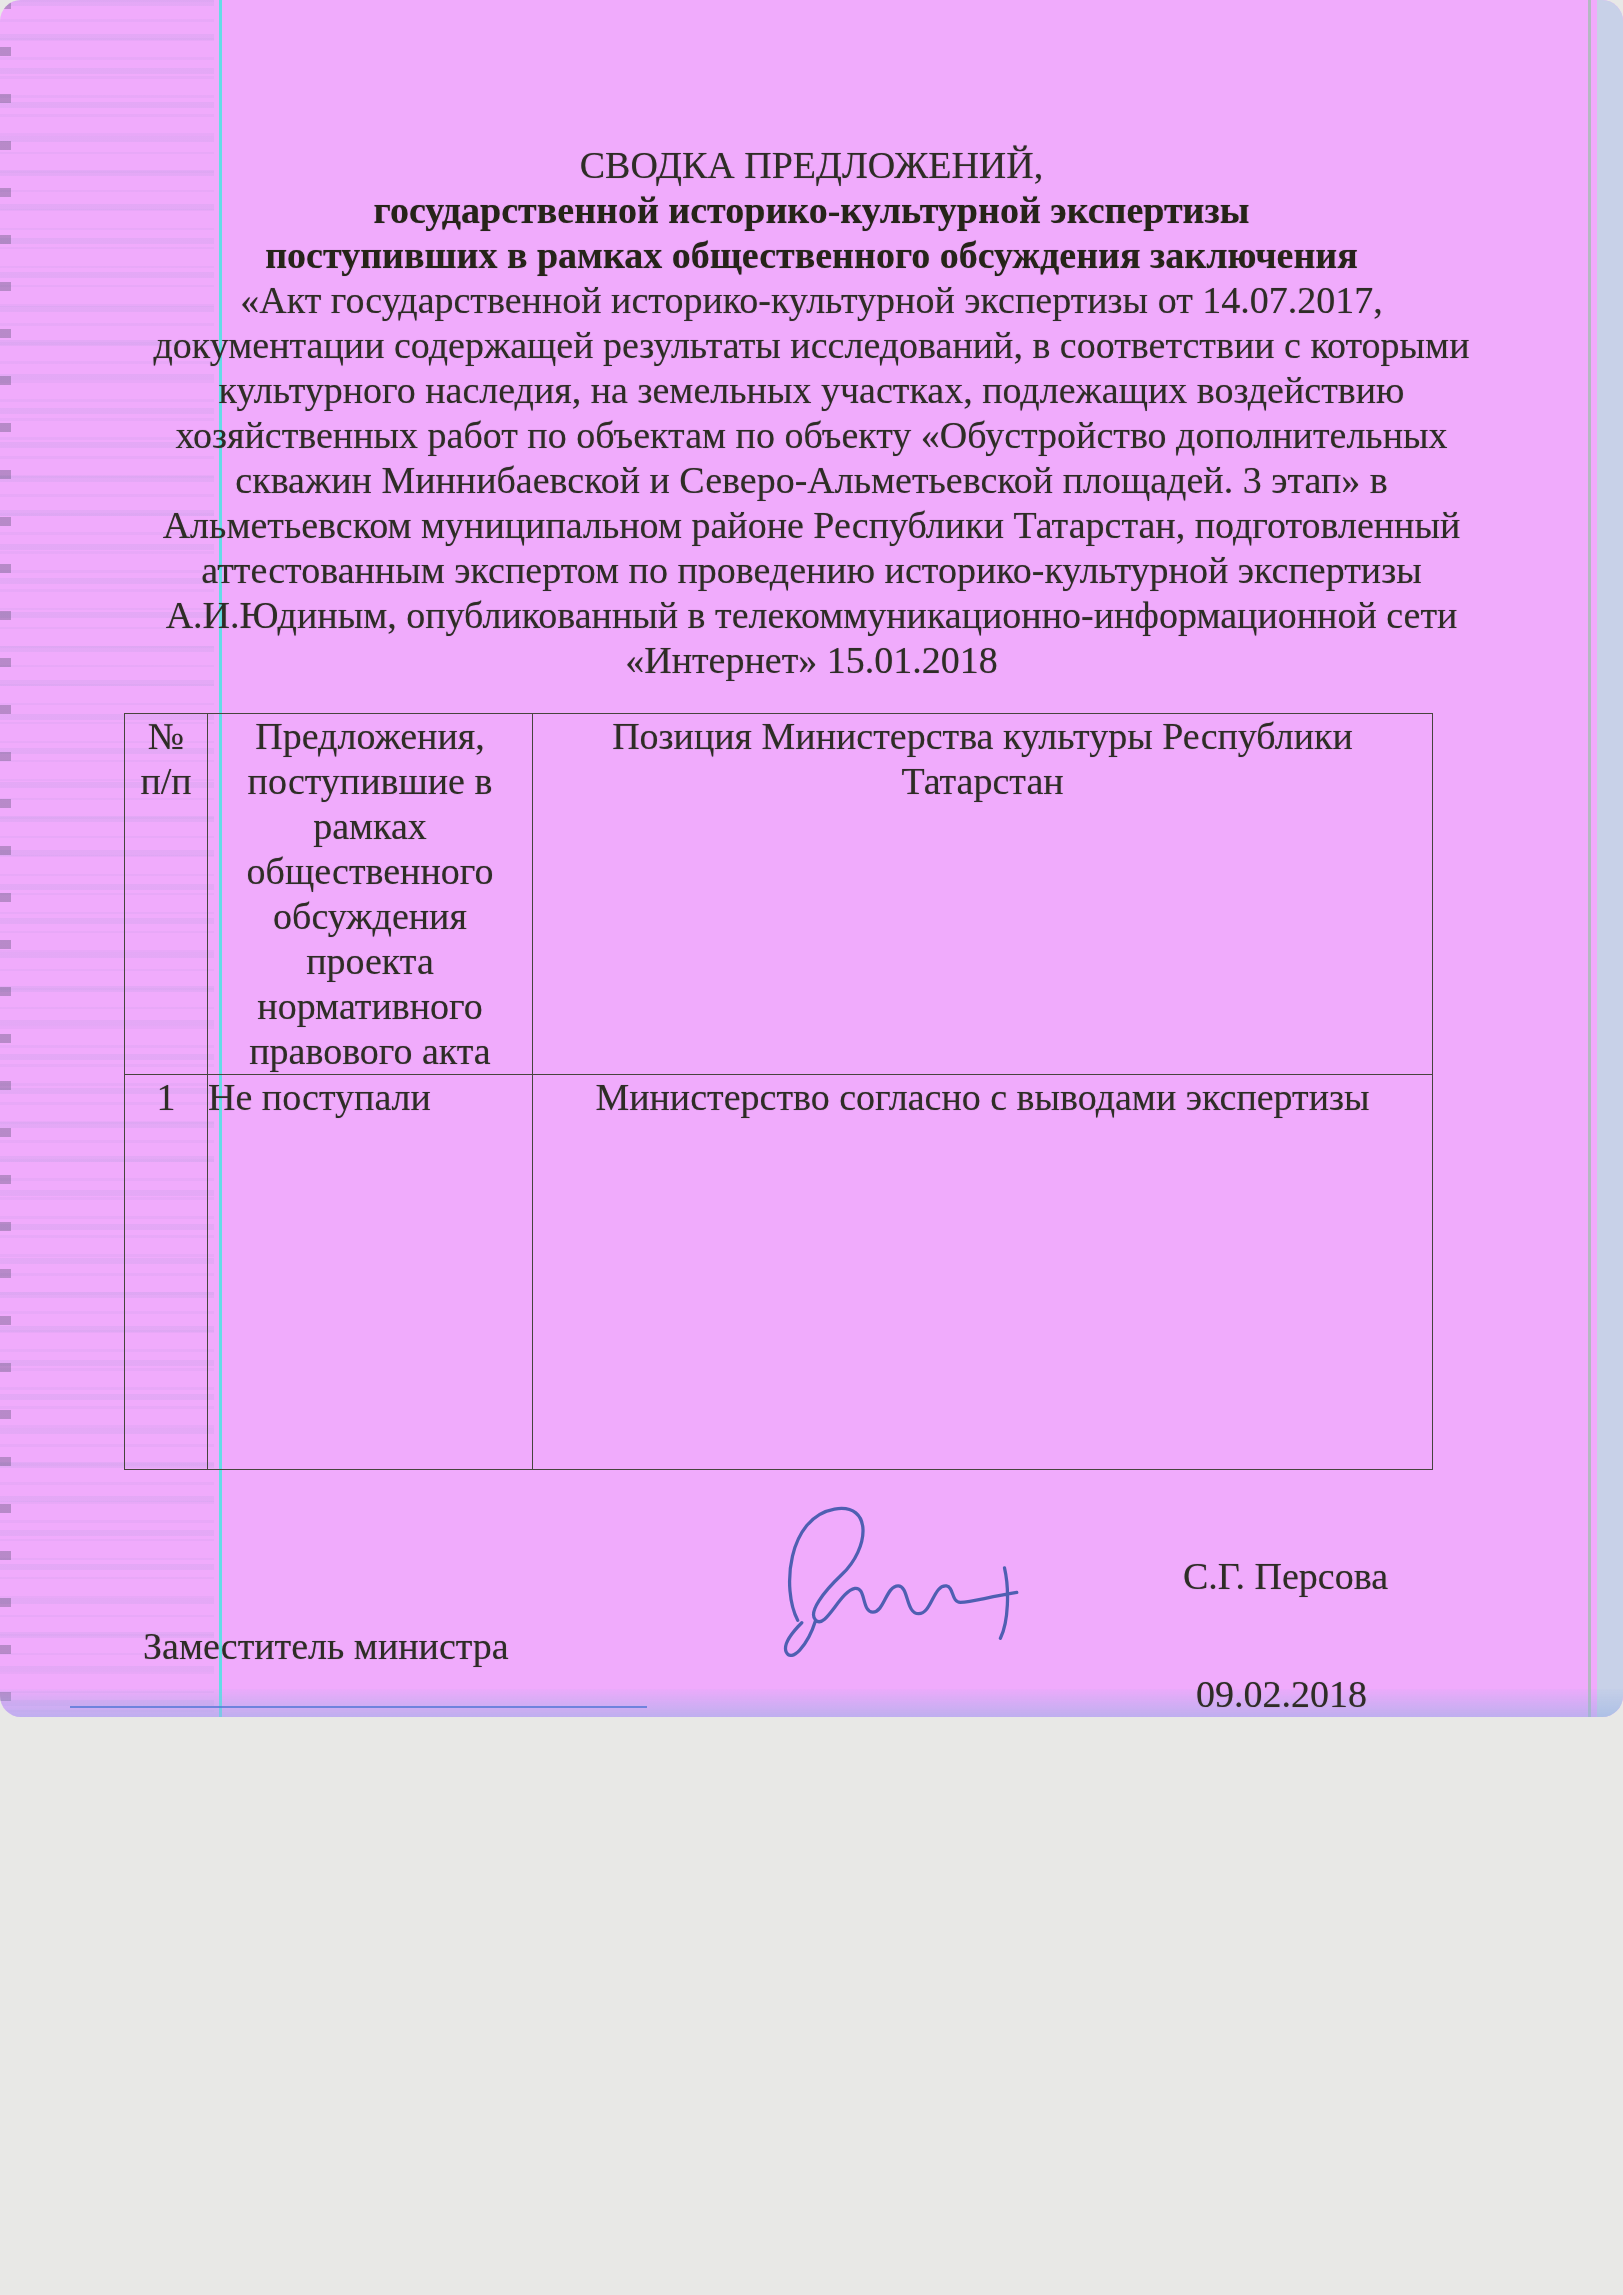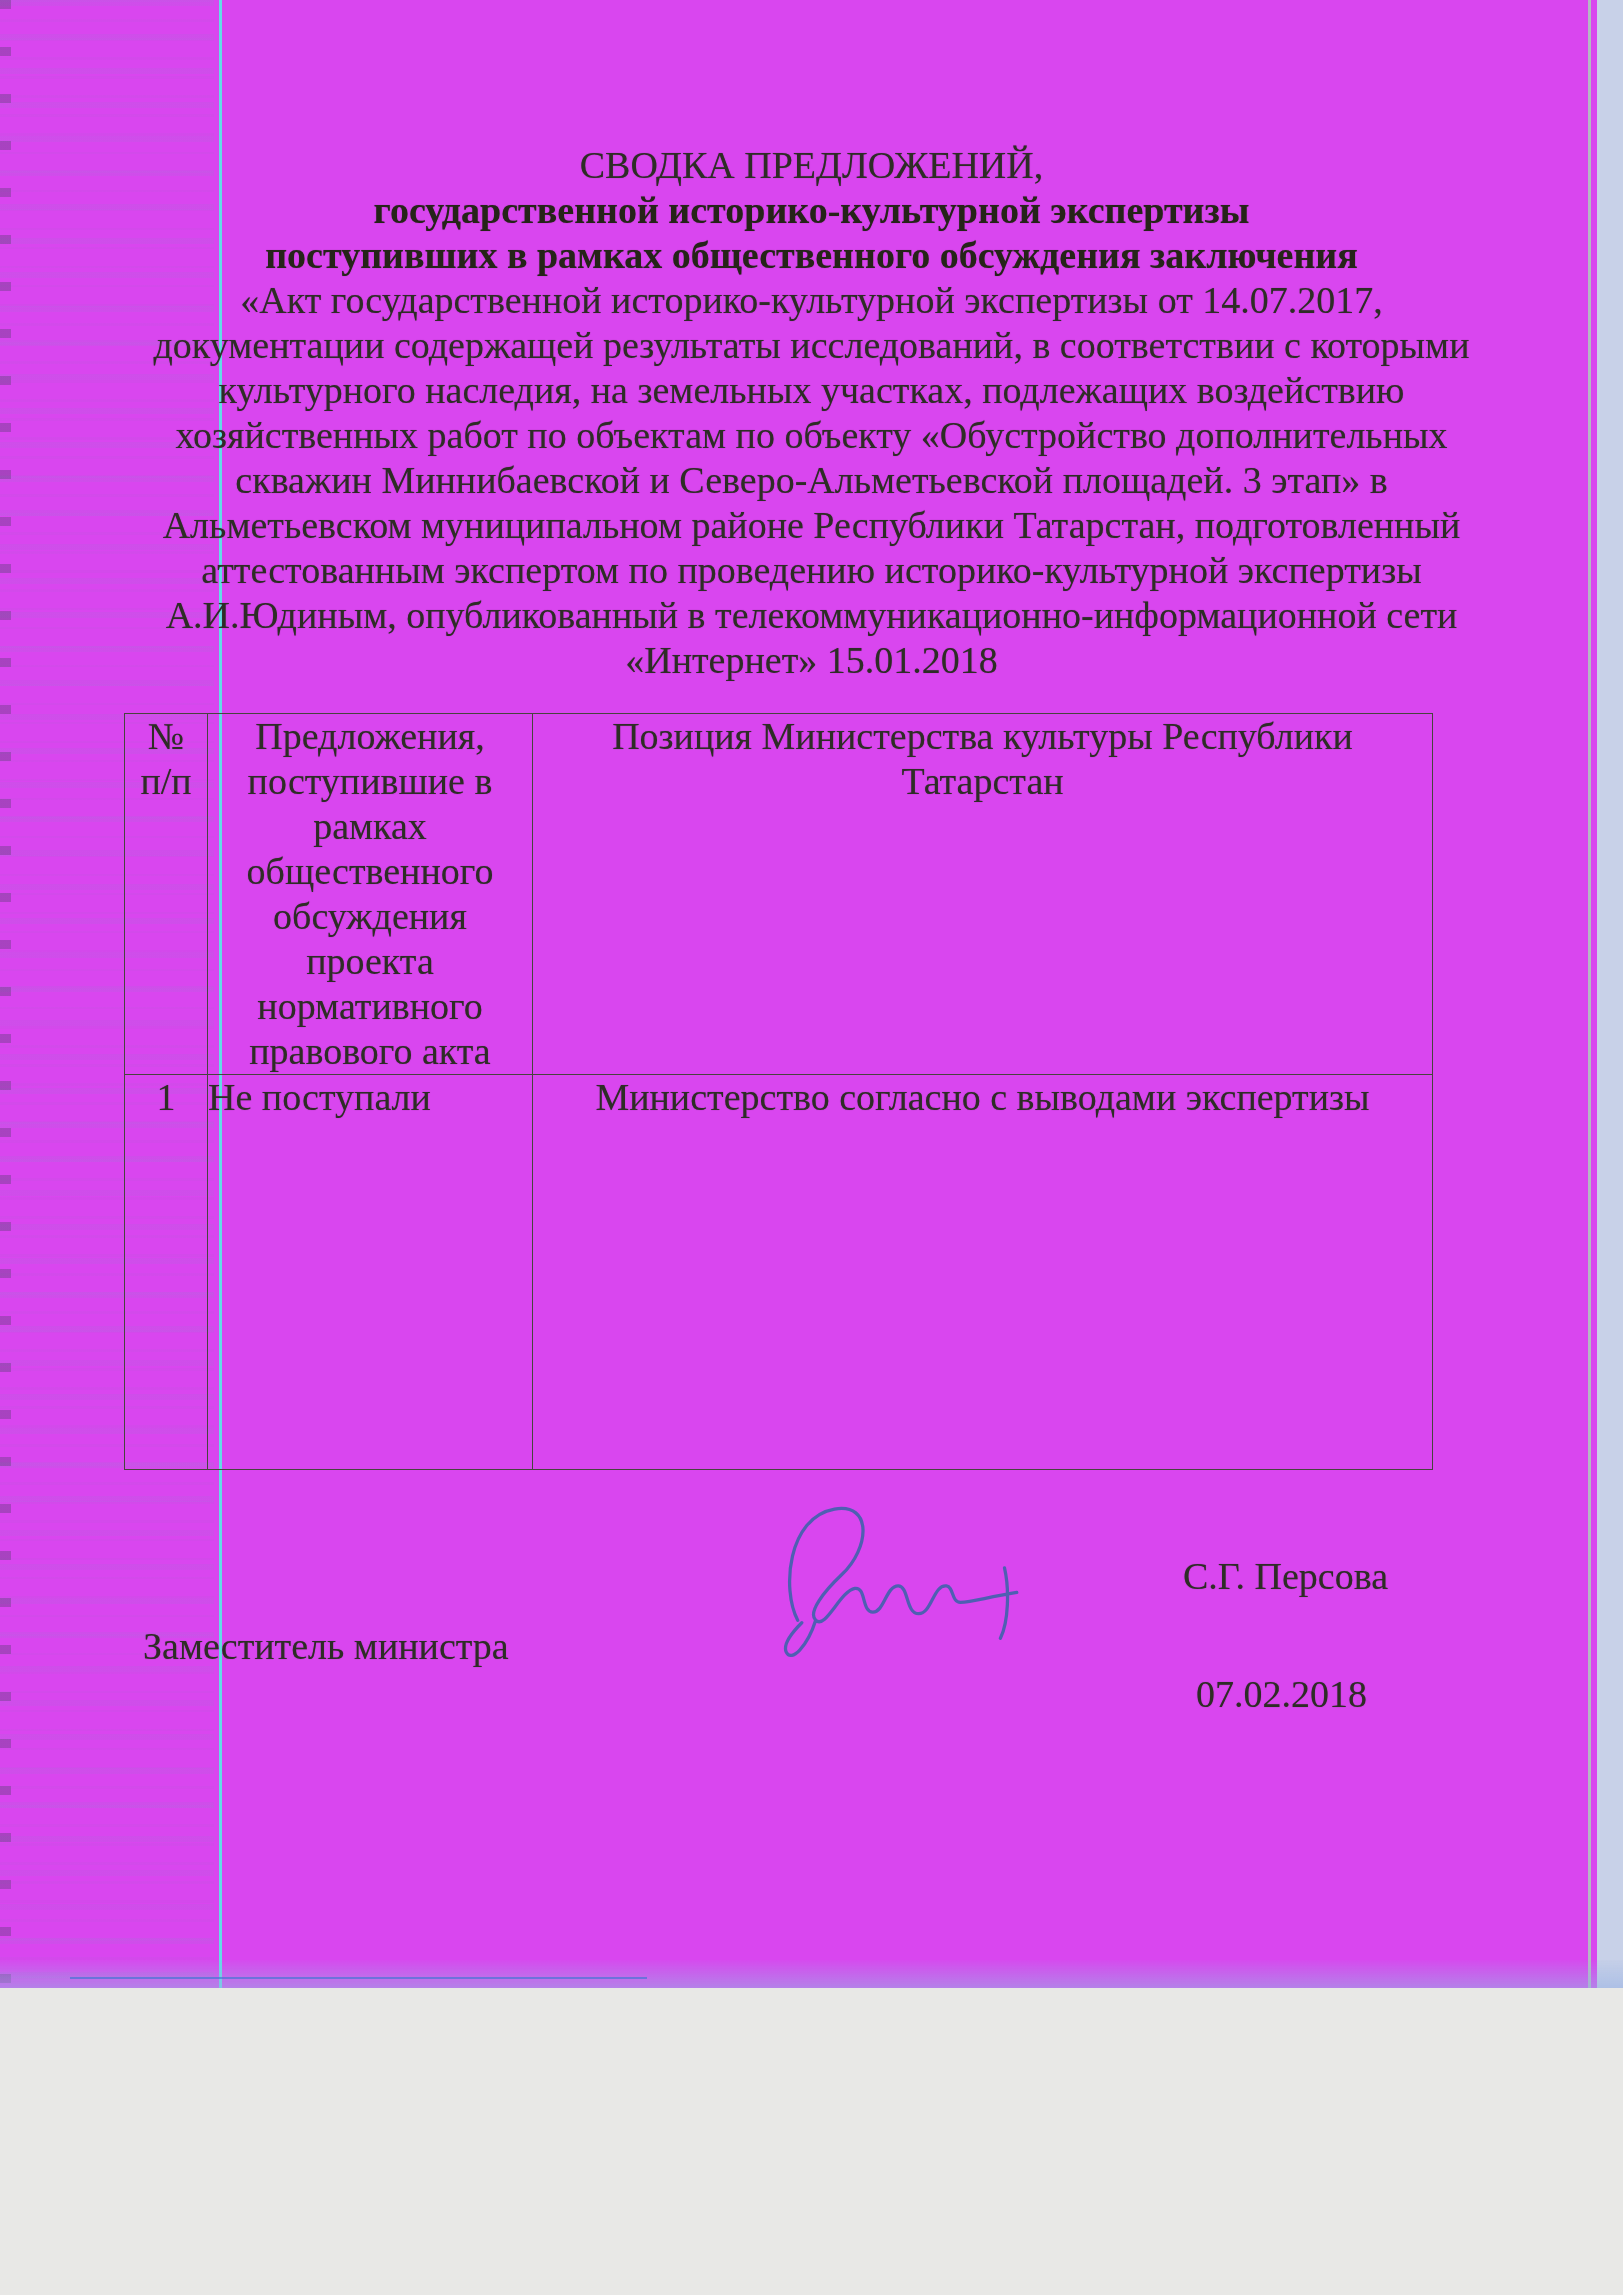--- a/index.html
+++ b/index.html
@@ -1,22 +1,23 @@
 <!DOCTYPE html>
 <html style="font-size:13px"><head>
 <meta charset="utf-8">
 <style>
   html,body{margin:0;padding:0;background:#e8e8e6;}
   #page{
     position:relative;
-    width:1623px;height:1988px;
-    background:#d946ef;
+    width:1623px;height:1717px;
+    background:#f0abfc;
     font-family:"Liberation Serif","DejaVu Serif",serif;
     color:#2e2d26;
     overflow:hidden;
+    border-radius:21px;
   }
   
   .streaks-left{
     position:absolute;left:0;top:0;bottom:0;width:214px;
     background:
       repeating-linear-gradient(to bottom,
         rgba(130,150,200,0.10) 0 5.7px,
         rgba(255,255,255,0) 5.7px 34px),
       repeating-linear-gradient(to bottom,
         rgba(120,140,190,0.06) 0 2.5px,
@@ -169,16 +170,16 @@
                C231,117 228,136 239,136
                C254,136 270,130 308,124
                M62,158
                C52,190 32,210 26,197
                C21,186 36,170 45,161
                M293,94
                C299,120 298,160 288,180" stroke="#4f5fb2"></path>
     </svg>
 
     <div class="sig-name">С.Г. Персова</div>
-    <div class="sig-date">07.02.2018</div>
+    <div class="sig-date">09.02.2018</div>
   </div>
 </div>
 
 
 </body></html>

